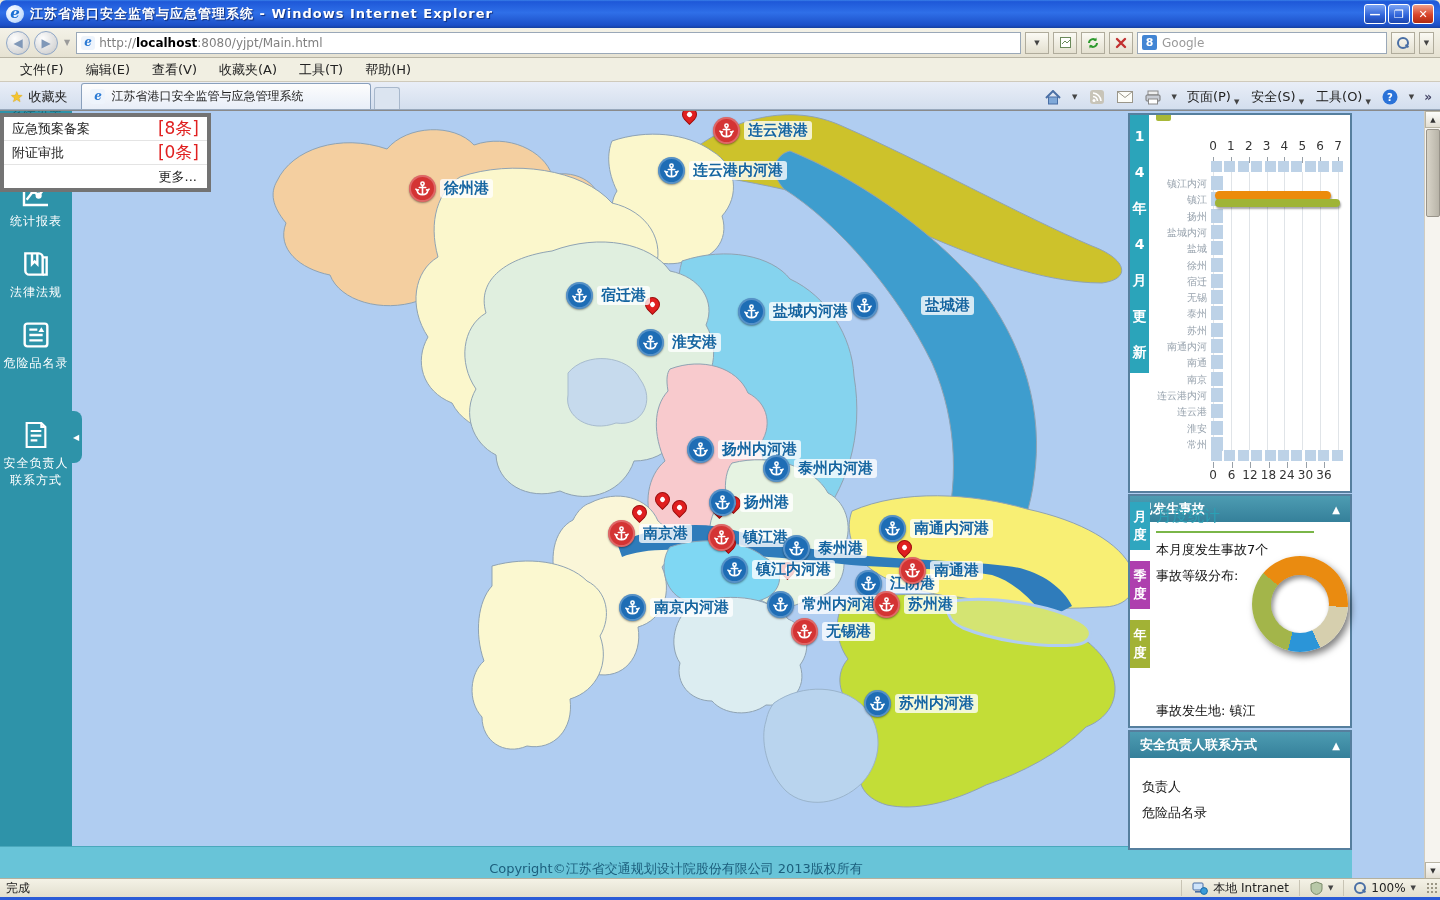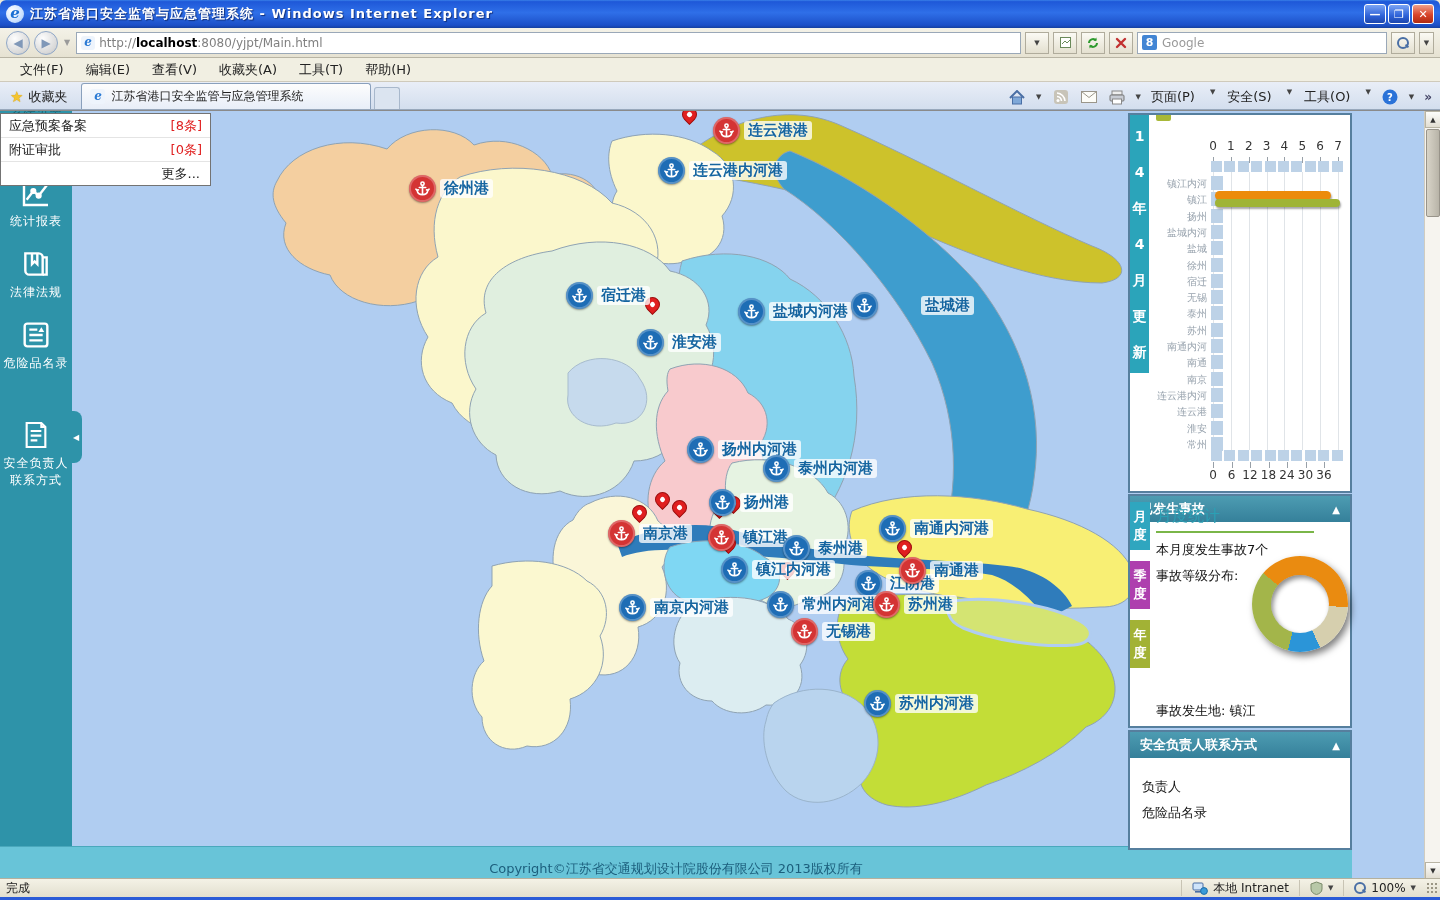--- a/index.html
+++ b/index.html
@@ -51,21 +51,21 @@
   .fav-btn { display:flex; align-items:center; gap:5px; padding:0 10px; height:24px; font-size:13px; color:#222; }
   .star { color:#f4c430; font-size:15px; text-shadow:0 0 1px #b8860b; }
   .tab { width:290px; height:26px; margin-left:4px; background:linear-gradient(180deg,#fdfdfd,#e8eef8);
     border:1px solid #8aa0bc; border-bottom:none; border-radius:3px 3px 0 0; display:flex; align-items:center; gap:6px; padding:0 8px; }
   .tab .mini-e { width:15px; height:15px; border-radius:3px; background:#eef4fc; color:#2a7ad4; font-style:italic; font-weight:bold;
     font-family:"DejaVu Serif","Liberation Serif",serif; font-size:12px; line-height:14px; text-align:center; }
   .tab-title { font-size:12px; color:#222; white-space:nowrap; overflow:hidden; }
   .tab-stub { width:26px; height:22px; margin-left:3px; background:#dbe4f0; border:1px solid #a8b8cc; border-bottom:none; border-radius:3px 3px 0 0; }
   .cmd-area { margin-left:auto; display:flex; align-items:center; gap:10px; padding:0 8px 3px 0; }
   .cmd-ico { width:18px; height:16px; display:flex; align-items:center; justify-content:center; }
-  .cmd-btn { font-size:13px; color:#222; display:flex; align-items:flex-start; gap:15px; }
+  .cmd-btn { font-size:13px; color:#222; display:flex; align-items:flex-end; gap:3px; }
   .caret { font-size:7px; color:#444; }
   .chev { font-size:12px; color:#446; font-weight:bold; }
 
   
   .content { position:absolute; left:0; top:110px; width:1440px; height:768px; background:#b0cdf1; border-top:1px solid #8a8a8a; overflow:hidden; }
 
   
   .sidebar { position:absolute; left:0; top:0; width:72px; height:735px; background:#2e93a9; color:#fff; }
   .sb-top { position:absolute; top:-4px; left:0; width:72px; text-align:center; font-size:13px; color:#1d6372; height:16px; overflow:hidden; }
   .sb-div { position:absolute; top:42px; left:10px; width:52px; height:1px; background:rgba(255,255,255,.35); }
@@ -88,24 +88,24 @@
   .port { position:absolute; display:flex; align-items:center; gap:4px; transform:translate(-14px,-14px); z-index:3; }
   .anchor { width:27px; height:27px; border-radius:50%; flex:0 0 27px; display:flex; align-items:center; justify-content:center;
     box-shadow:0 1px 2px rgba(0,0,0,.4), inset 0 0 0 2px rgba(255,255,255,.25); }
   .anchor.red { background:#d43434; } .anchor.blue { background:#1e6db5; }
   .anchor svg { width:17px; height:17px; }
   .port-label { font-size:15px; font-weight:bold; color:#1565a0; background:rgba(255,255,255,.78);
     padding:0 4px; border-radius:3px; white-space:nowrap; line-height:19px;
     text-shadow:0 0 2px #fff; }
 
   
-  .quick-panel { position:absolute; left:0; top:2px; width:211px; background:#fff; border:1px solid #737373; z-index:5; }
+  .quick-panel { position:absolute; left:0; top:2px; width:211px; background:#fff; border:4px solid #737373; z-index:5; }
   .qp-row { height:24px; display:flex; align-items:center; padding:0 8px; border-bottom:1px solid #e4e4e4; }
   .qp-label { font-size:13px; color:#222; flex:1; }
-  .qp-count { font-size:13px; color:#e02020; }
+  .qp-count { font-size:17px; color:#e02020; }
   .qp-more { height:23px; display:flex; align-items:center; justify-content:flex-end; padding:0 10px; }
   .qp-more-link { font-size:13px; color:#222; }
 
   
   .rpanel { position:absolute; left:1128px; width:224px; background:#fff; border:2px solid #567f9e; z-index:5; }
   .rpanel-header { height:26px; background:linear-gradient(180deg,#4d9cb2,#35809a); color:#fff; font-size:13px; font-weight:bold;
     display:flex; align-items:center; padding:0 10px; }
   .rpanel-header .up-arrow { margin-left:auto; font-size:10px; color:#fff; }
 
   

